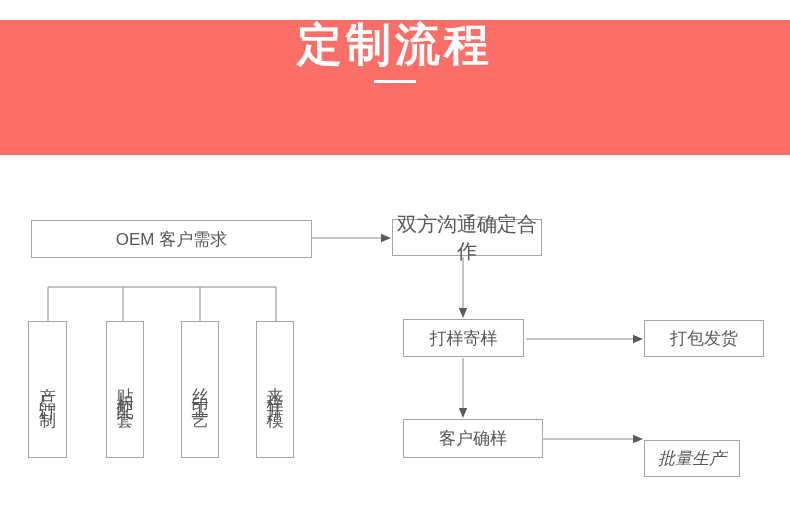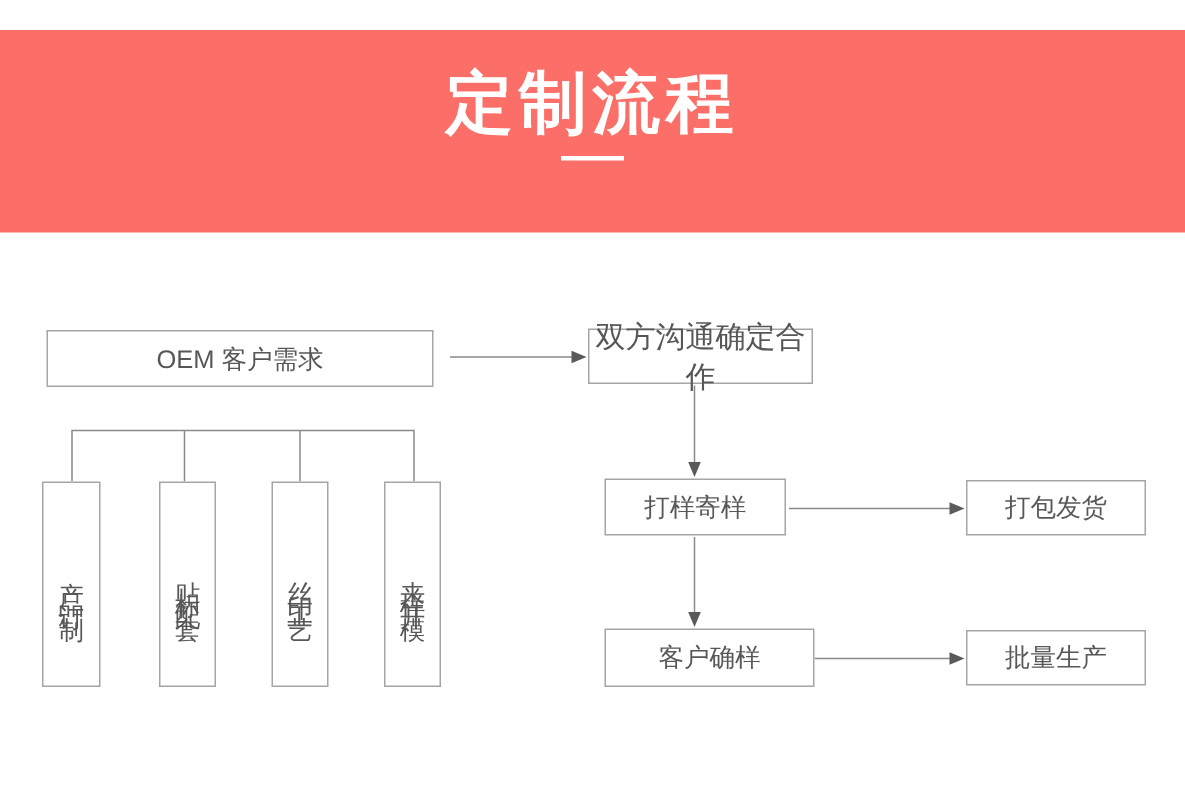--- a/index.html
+++ b/index.html
@@ -18,21 +18,20 @@
     position:relative;
     width:790px;height:531px;
     background:var(--page-bg);
     overflow:hidden;
   }
   
   .banner{
     position:absolute;left:0;top:20px;width:790px;height:135px;
     background:var(--banner-bg);
     display:flex;flex-direction:column;align-items:center;
-    padding-top:24px;
   }
   .banner-title{
     color:var(--banner-text);
     font-size:45px;line-height:50px;font-weight:700;
     letter-spacing:4px;
   }
   .banner-subtitle{
     color:var(--banner-text);
     font-size:16px;line-height:20px;font-weight:400;
     letter-spacing:8px;word-spacing:6px;
@@ -45,26 +44,26 @@
   
   .node{
     position:absolute;
     border:1px solid var(--box-border);
     background:#fff;
     color:var(--box-text);
     display:flex;align-items:center;justify-content:center;
     font-size:17px;
     text-align:center;
   }
-  .node-oem        {left:31px; top:220px;width:258px;height:38px;}
+  .node-oem        {left:31px; top:220px;width:281px;height:38px;}
   .node-communicate{left:392px;top:219px;width:150px;height:37px;font-size:20px;}
   .node-proof      {left:403px;top:319px;width:121px;height:38px;}
   .node-ship       {left:644px;top:320px;width:120px;height:37px;}
   .node-confirm    {left:403px;top:419px;width:140px;height:39px;}
-  .node-mass       {left:644px;top:420px;width:120px;height:37px;}
+  .node-mass       {left:644px;top:440px;width:96px;height:37px;font-style:italic;}
   .node-vert{top:321px;height:137px;}
   .node-v1{left:28px; width:39px;}
   .node-v2{left:106px;width:38px;}
   .node-v3{left:181px;width:38px;}
   .node-v4{left:256px;width:38px;}
   .vert-label{
     writing-mode:vertical-rl;
     text-orientation:upright;
     letter-spacing:8px;
     font-size:17px;

